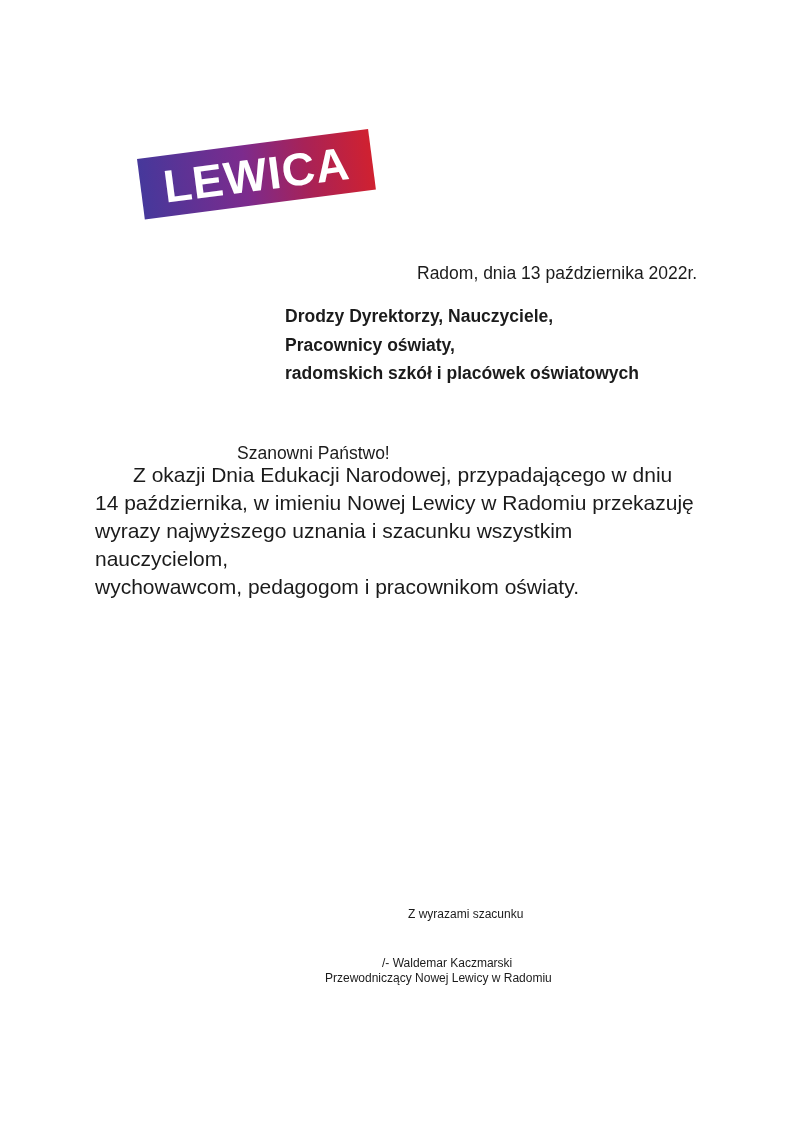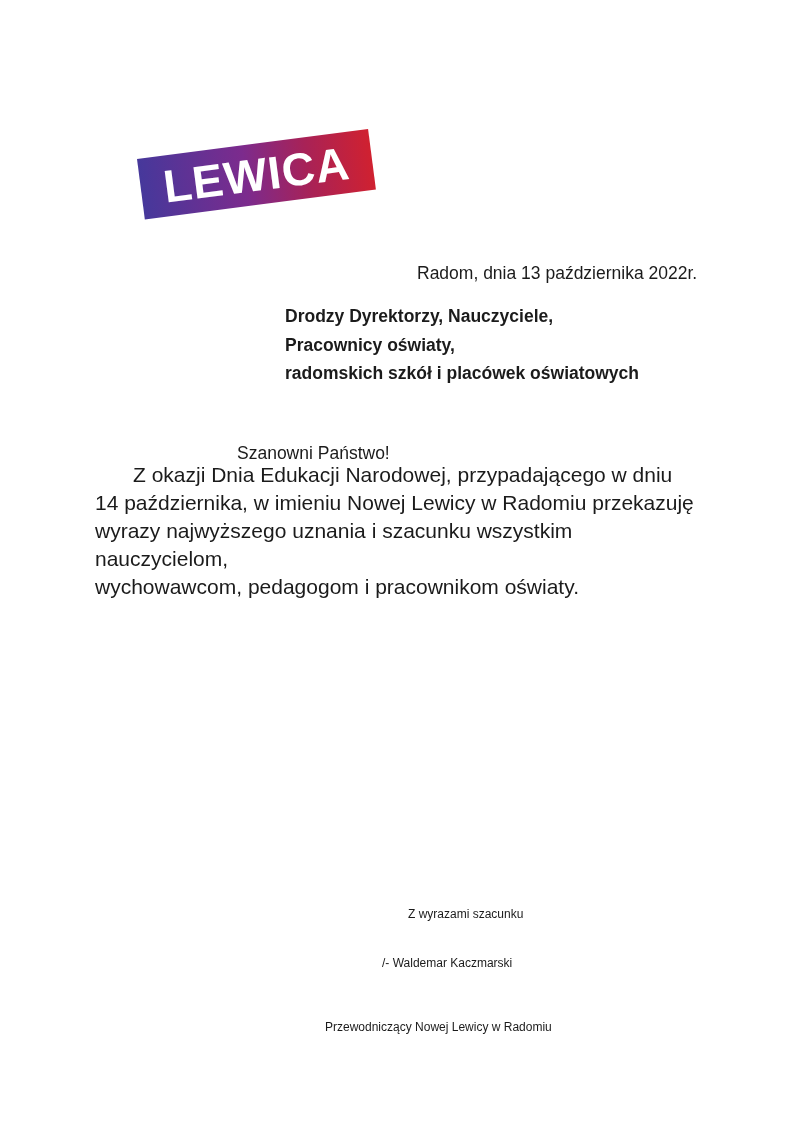--- a/index.html
+++ b/index.html
@@ -78,21 +78,21 @@
   .body-text p.first {
     text-indent: 38px;
   }
   .sig-line {
     font-size: 12px;
     line-height: 28px;
     white-space: nowrap;
   }
   .sig-closing  { left: 408px; top: 900px; }
   .sig-name     { left: 382px; top: 937px; margin-top: 12px; }
-  .sig-title    { left: 325px; top: 1013px; }
+  .sig-title    { left: 325px; top: 964px; }
 </style>
 </head>
 <body>
 
 <div class="page">
 
   <div class="logo-banner">
     <span class="logo-text">LEWICA</span>
   </div>
 

